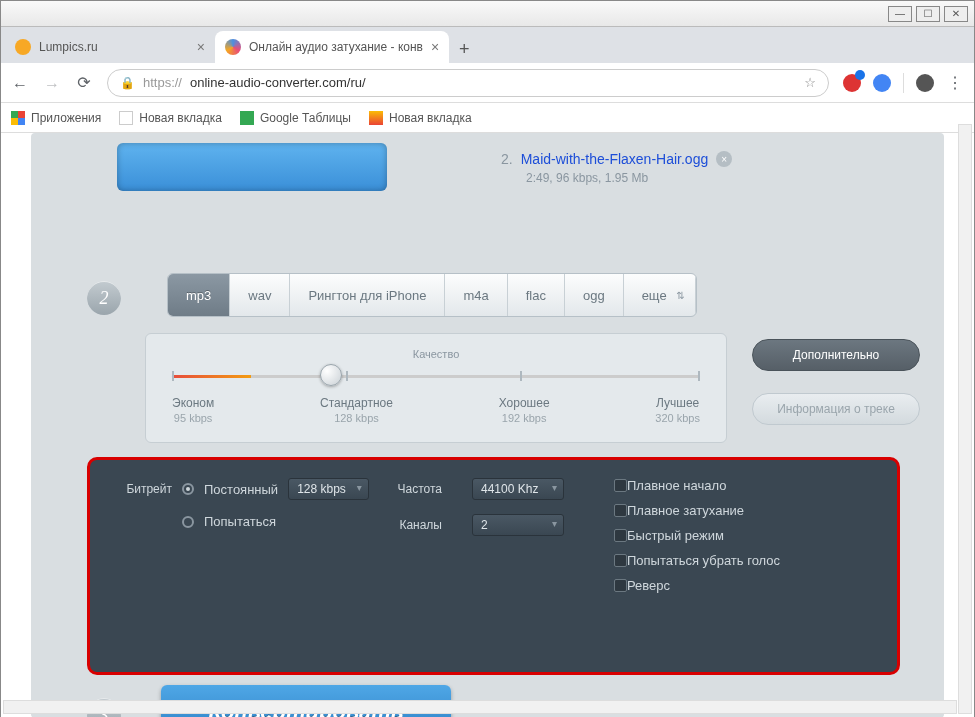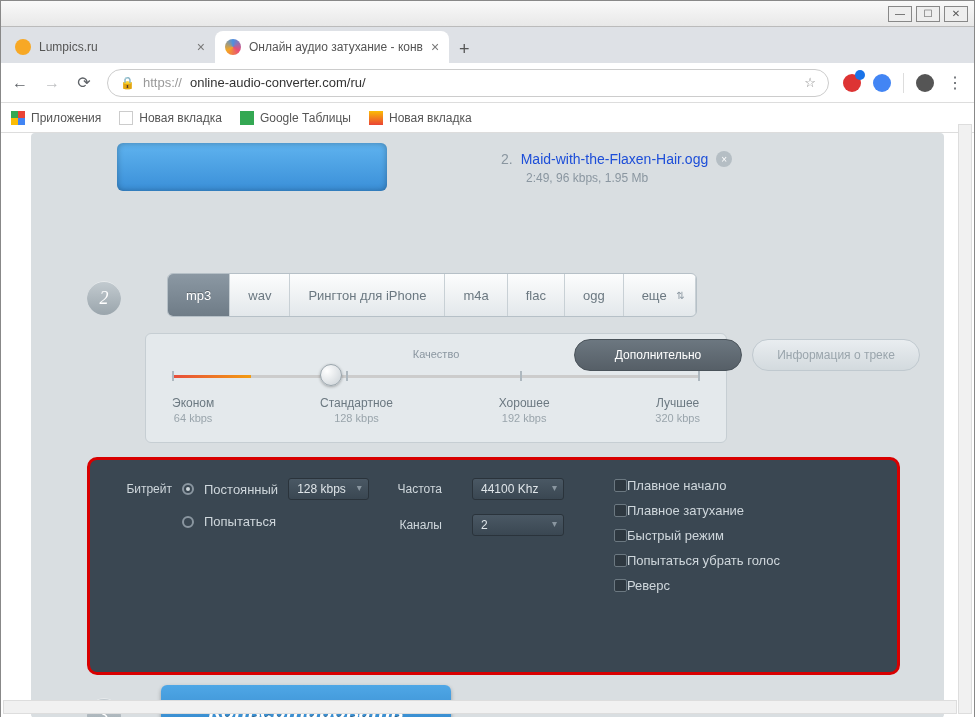--- a/index.html
+++ b/index.html
@@ -62,21 +62,21 @@
   .quality-panel { position: absolute; left: 114px; top: 200px; width: 582px; background: #e4e9ec; border: 1px solid #c6ced3; border-radius: 6px; padding: 14px 26px 18px; }
   .q-title { text-align: center; font-size: 11px; color: #8a96a0; margin-bottom: 10px; }
   .q-track { position: relative; height: 10px; }
   .q-line { position: absolute; top: 5px; left: 0; right: 0; height: 3px; background: linear-gradient(to right, #e74c3c 0%, #f39c12 15%, #ccc 15%, #ccc 100%); border-radius: 2px; }
   .q-tick { position: absolute; top: 1px; width: 2px; height: 10px; background: #aeb8bf; }
   .q-thumb { position: absolute; top: -6px; left: 28%; width: 22px; height: 22px; border-radius: 50%; background: radial-gradient(circle at 30% 30%, #fff, #c9d0d5); border: 1px solid #9aa5ac; box-shadow: 0 1px 3px rgba(0,0,0,0.3); }
   .q-labels { display: flex; justify-content: space-between; margin-top: 16px; font-size: 12px; color: #6b7881; }
   .q-labels > div { text-align: center; }
   .q-labels .sub { font-size: 11px; color: #9aa5ac; margin-top: 2px; }
 
-  .side-btns { position: absolute; right: 24px; top: 206px; display: flex; flex-direction: row; gap: 10px; }
+  .side-btns { position: absolute; right: 24px; top: 206px; display: flex; flex-direction: column; gap: 22px; }
   .side-btn { width: 168px; height: 32px; border-radius: 16px; display: flex; align-items: center; justify-content: center; font-size: 12px; }
   .side-btn.dark { background: linear-gradient(#6c7780,#565f67); color: #fff; border: 1px solid #4a535a; }
   .side-btn.light { background: linear-gradient(#e9edf0,#d3dade); color: #9aa5ac; border: 1px solid #c0c9cf; }
 
   
   .adv-panel { position: absolute; left: 56px; right: 44px; top: 324px; height: 218px; background: #3a4752; border: 3px solid #d80000; border-radius: 10px; padding: 18px 24px; color: #cfd7dc; font-size: 13px; display: flex; }
   .adv-col { display: flex; flex-direction: column; gap: 14px; }
   .adv-col.c1 { width: 270px; }
   .adv-col.c2 { width: 230px; }
   .adv-col.c3 { flex: 1; gap: 10px; }
@@ -191,21 +191,21 @@
           <div class="q-line"></div>
           <div class="q-tick" style="left:0"></div>
           <div class="q-tick" style="left:33%"></div>
           <div class="q-tick" style="left:66%"></div>
           <div class="q-tick" style="right:0"></div>
           <div class="q-thumb"></div>
         </div>
         <div class="q-labels">
           <div>
               <div>Эконом</div>
-              <div class="sub">64 kbps</div>
+              <div class="sub">95 kbps</div>
             </div>
           <div>
               <div>Стандартное</div>
               <div class="sub">128 kbps</div>
             </div>
           <div>
               <div>Хорошее</div>
               <div class="sub">192 kbps</div>
             </div>
           <div>

